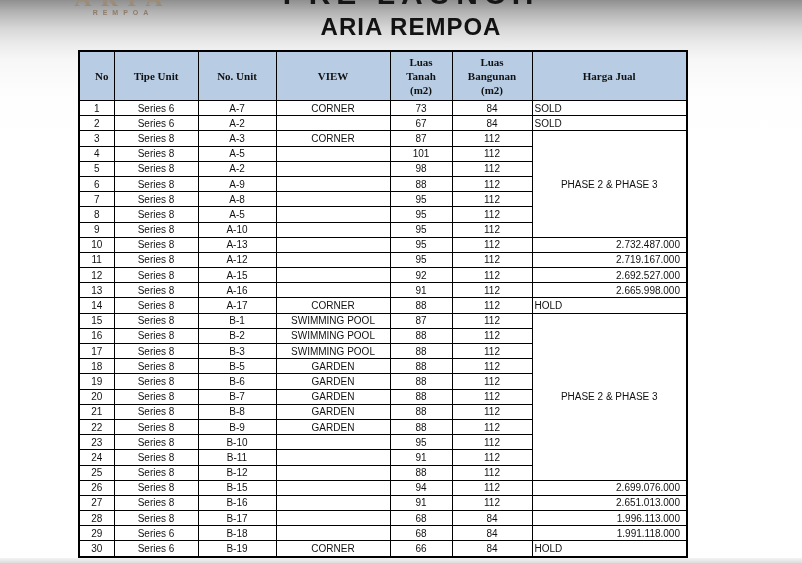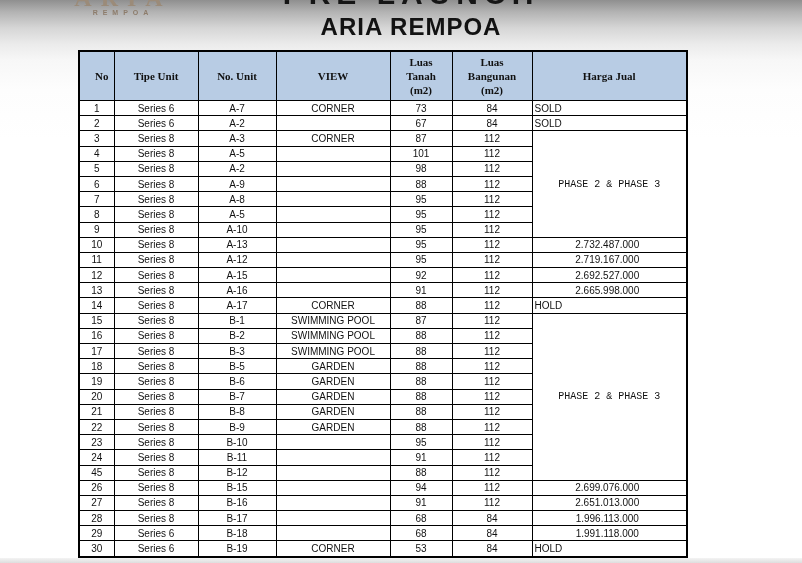--- a/index.html
+++ b/index.html
@@ -52,23 +52,23 @@
   }
   .price-table thead th {
     background:#b8cce4; font-weight:bold; font-size:11px;
     height:48px; text-align:center; vertical-align:middle;
     white-space:pre-line; line-height:1.3; padding:0 15px;font-family:Liberation Serif, serif;
   }
   .price-table tbody td {
     font-size:10px; height:14.2px; line-height:13px;
     text-align:center; vertical-align:middle; white-space:nowrap;
   }
-  .price-table td.harga.right { padding-right:6px; }
+  .price-table td.harga.right { text-align:right; padding-right:6px; }
   .price-table td.harga.center { text-align:left; }
-  .price-table td.harga.merge { text-align:center; vertical-align:middle; font-size:10px;font-family:Liberation Mono, monospace; }
+  .price-table td.harga.merge { text-align:center; vertical-align:middle; font-size:10px; }
 </style>
 </head>
 <body>
 
 <div class="sheet">
 
   <div class="clipped-title">PRE LAUNCH</div>
 
   <div class="logo">
     <span class="logo-brand">ARIA</span>
@@ -299,21 +299,21 @@
         </tr>
         <tr>
           <td>24</td>
           <td>Series 8</td>
           <td>B-11</td>
           <td></td>
           <td>91</td>
           <td>112</td>
         </tr>
         <tr>
-          <td>45</td>
+          <td>25</td>
           <td>Series 8</td>
           <td>B-12</td>
           <td></td>
           <td>88</td>
           <td>112</td>
         </tr>
         <tr>
           <td>26</td>
           <td>Series 8</td>
           <td>B-15</td>
@@ -347,21 +347,21 @@
           <td></td>
           <td>68</td>
           <td>84</td>
           <td class="harga right">1.991.118.000</td>
         </tr>
         <tr>
           <td>30</td>
           <td>Series 6</td>
           <td>B-19</td>
           <td>CORNER</td>
-          <td>53</td>
+          <td>66</td>
           <td>84</td>
           <td class="harga center">HOLD</td>
         </tr>
       </tbody>
   </table>
 
   <div class="bottom-edge"></div>
 </div>
 
 </body></html>

